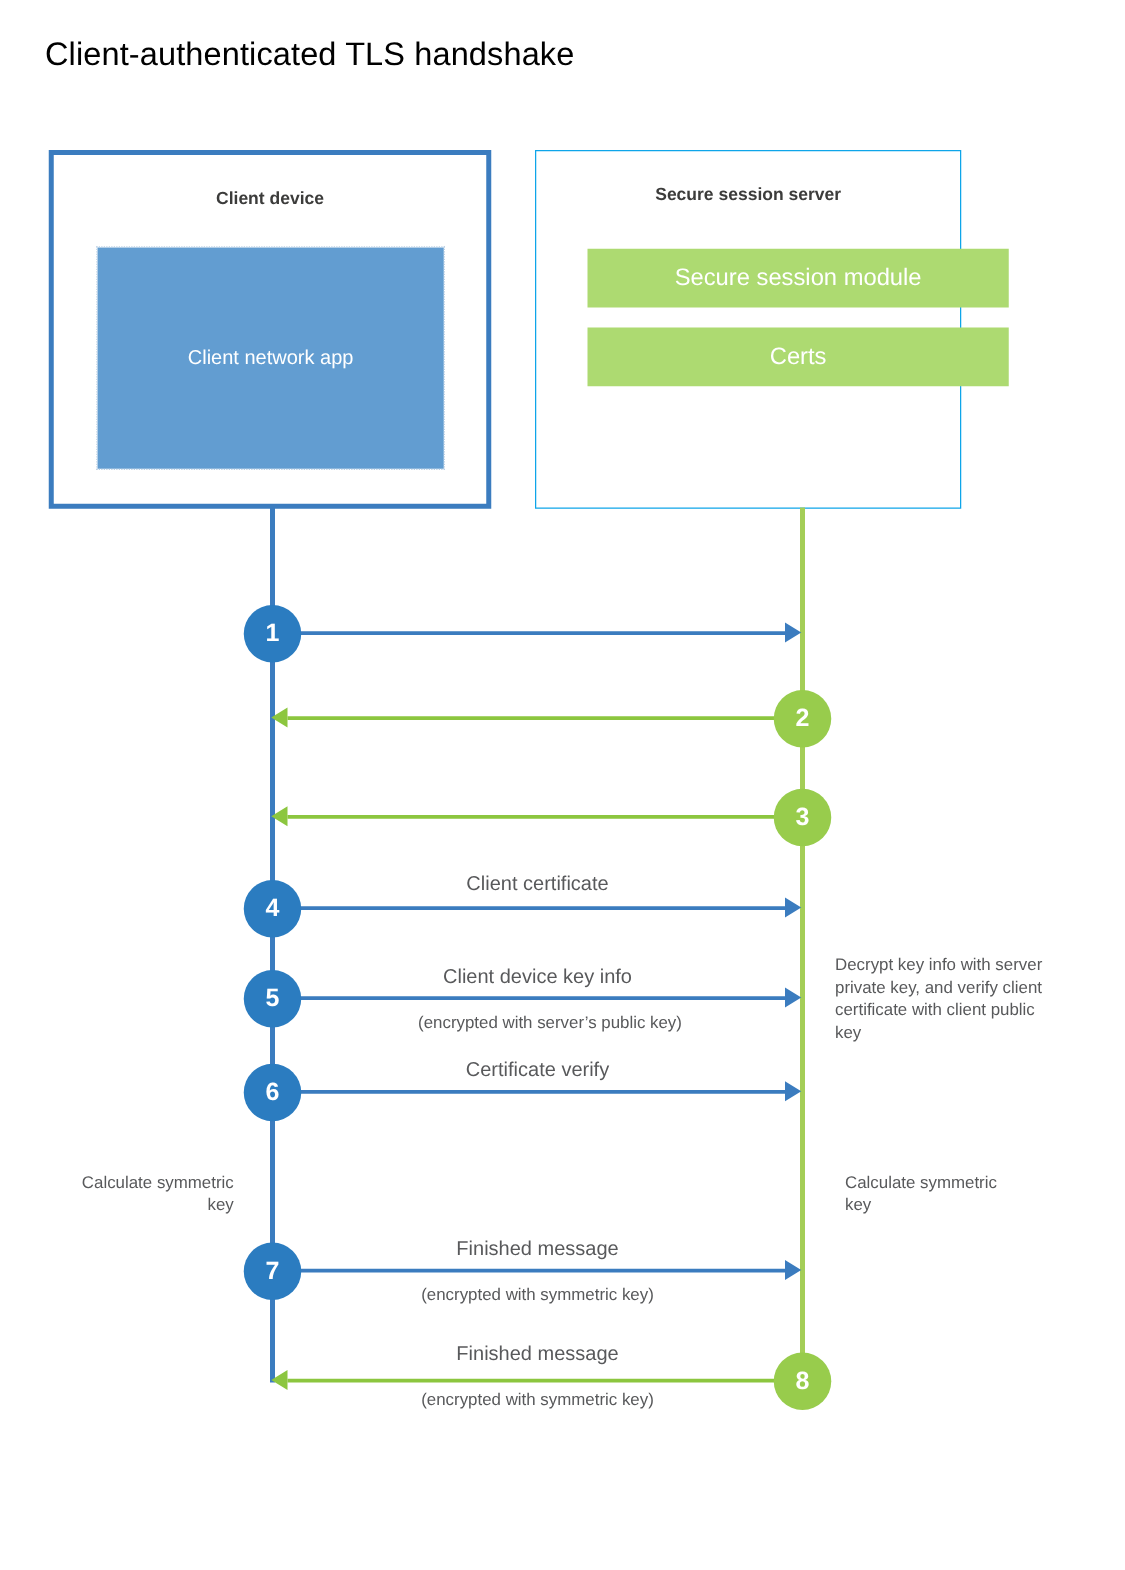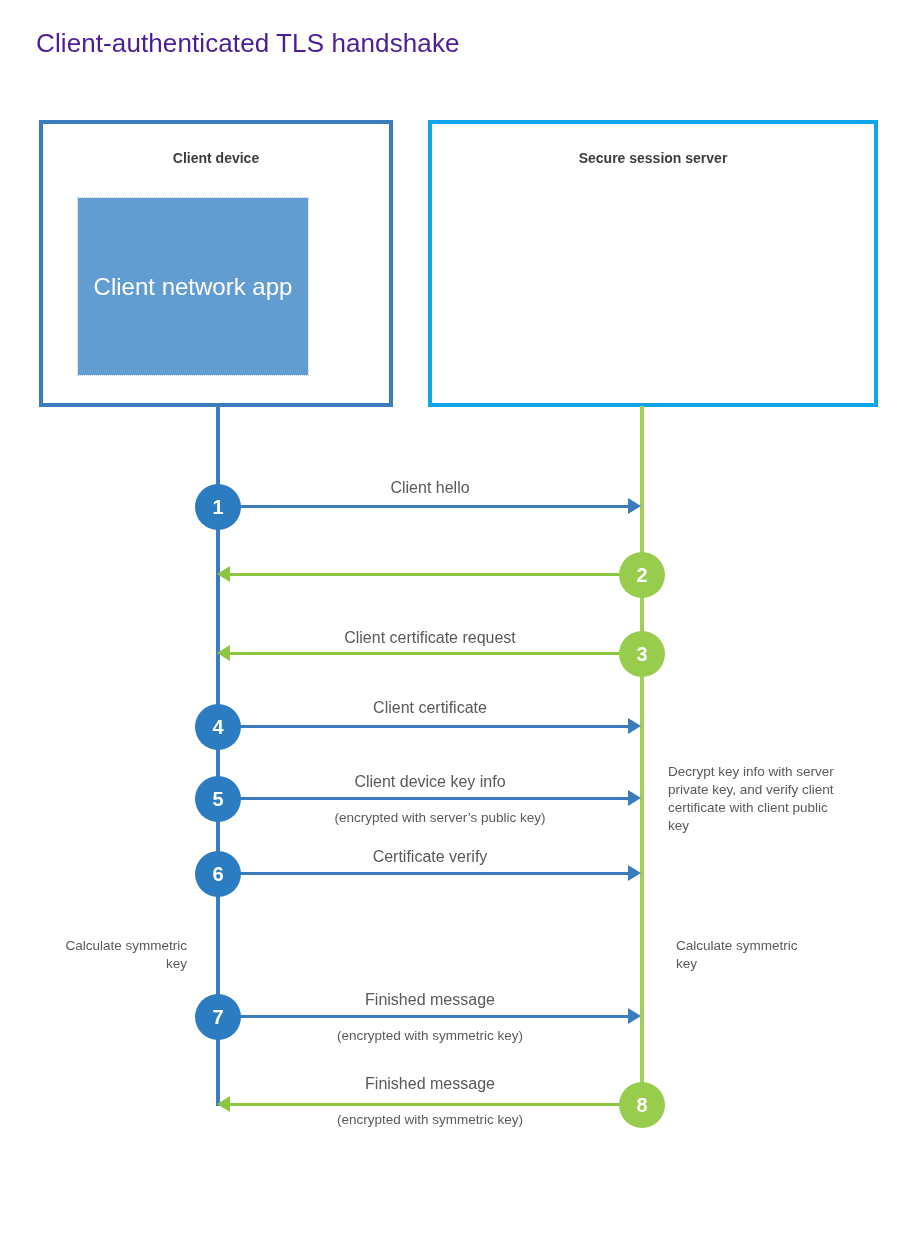--- a/index.html
+++ b/index.html
@@ -22,65 +22,65 @@
     height: 1256px;
   }
   .abs { position: absolute; }
 
   
   #page-title {
     left: 36px;
     top: 28px;
     font-size: 26px;
     font-weight: 400;
-    color: #4c1d95;
+    color: #000000;
     letter-spacing: 0.1px;
     white-space: nowrap;
   }
 
   
   .party-box {
     box-sizing: border-box;
     background: #ffffff;
   }
   #client-box {
     left: 39px; top: 120px;
     width: 354px; height: 287px;
     border: 4px solid #3b7cbf;
   }
   #server-box {
     left: 428px; top: 120px;
-    width: 450px; height: 287px;
-    border: 4px solid #0ea5e9;
+    width: 341px; height: 287px;
+    border: 1px solid #0ea5e9;
   }
   .party-title {
     position: absolute;
     left: 0; right: 0;
     top: 26px;
     text-align: center;
     font-size: 14px;
     font-weight: bold;
     color: #3c3c3b;
   }
 
   
   #client-app {
     position: absolute;
     left: 35px;
     top: 74px;
-    width: 230px;
+    width: 277px;
     height: 177px;
     background: #629dd1;
     outline: 1px dotted #b9cfe4;
     display: flex;
     align-items: center;
     justify-content: center;
     text-align: center;
     color: #ffffff;
-    font-size: 24px;
+    font-size: 16px;
     line-height: 27px;
     font-weight: 400;
   }
 
   
   .server-bar {
     position: absolute;
     left: 41px;
     width: 337px;
     height: 47px;
@@ -181,35 +181,35 @@
 
   <div class="abs" id="page-title">Client-authenticated TLS handshake</div>
 
   <div class="abs party-box" id="client-box">
     <div class="party-title">Client device</div>
     <div id="client-app">Client network app</div>
   </div>
 
   <div class="abs party-box" id="server-box">
     <div class="party-title">Secure session server</div>
+    <div class="server-bar" id="server-bar-0">Secure session module</div>
+    <div class="server-bar" id="server-bar-1">Certs</div>
   </div>
 
   <div class="abs" id="client-lifeline"></div>
   <div class="abs" id="server-lifeline"></div>
 
-  <div class="abs msg-label" style="left:218px; top:479px; width:424px;">Client hello</div>
   <div class="abs arrow-line blue" style="left:218px; top:505px; width:412px;"></div>
   <div class="abs arrow-head right blue" style="left:628px; top:498px;"></div>
   <div class="abs step-circle blue" style="top:484px;">1</div>
 
   <div class="abs arrow-line green" style="left:230px; top:573px; width:412px;"></div>
   <div class="abs arrow-head left green" style="left:217px; top:566px;"></div>
   <div class="abs step-circle green" style="top:552px;">2</div>
 
-  <div class="abs msg-label" style="left:218px; top:629px; width:424px;">Client certificate request</div>
   <div class="abs arrow-line green" style="left:230px; top:652px; width:412px;"></div>
   <div class="abs arrow-head left green" style="left:217px; top:645px;"></div>
   <div class="abs step-circle green" style="top:631px;">3</div>
 
   <div class="abs msg-label" style="left:218px; top:699px; width:424px;">Client certificate</div>
   <div class="abs arrow-line blue" style="left:218px; top:725px; width:412px;"></div>
   <div class="abs arrow-head right blue" style="left:628px; top:718px;"></div>
   <div class="abs step-circle blue" style="top:704px;">4</div>
 
   <div class="abs msg-label" style="left:218px; top:773px; width:424px;">Client device key info</div>

